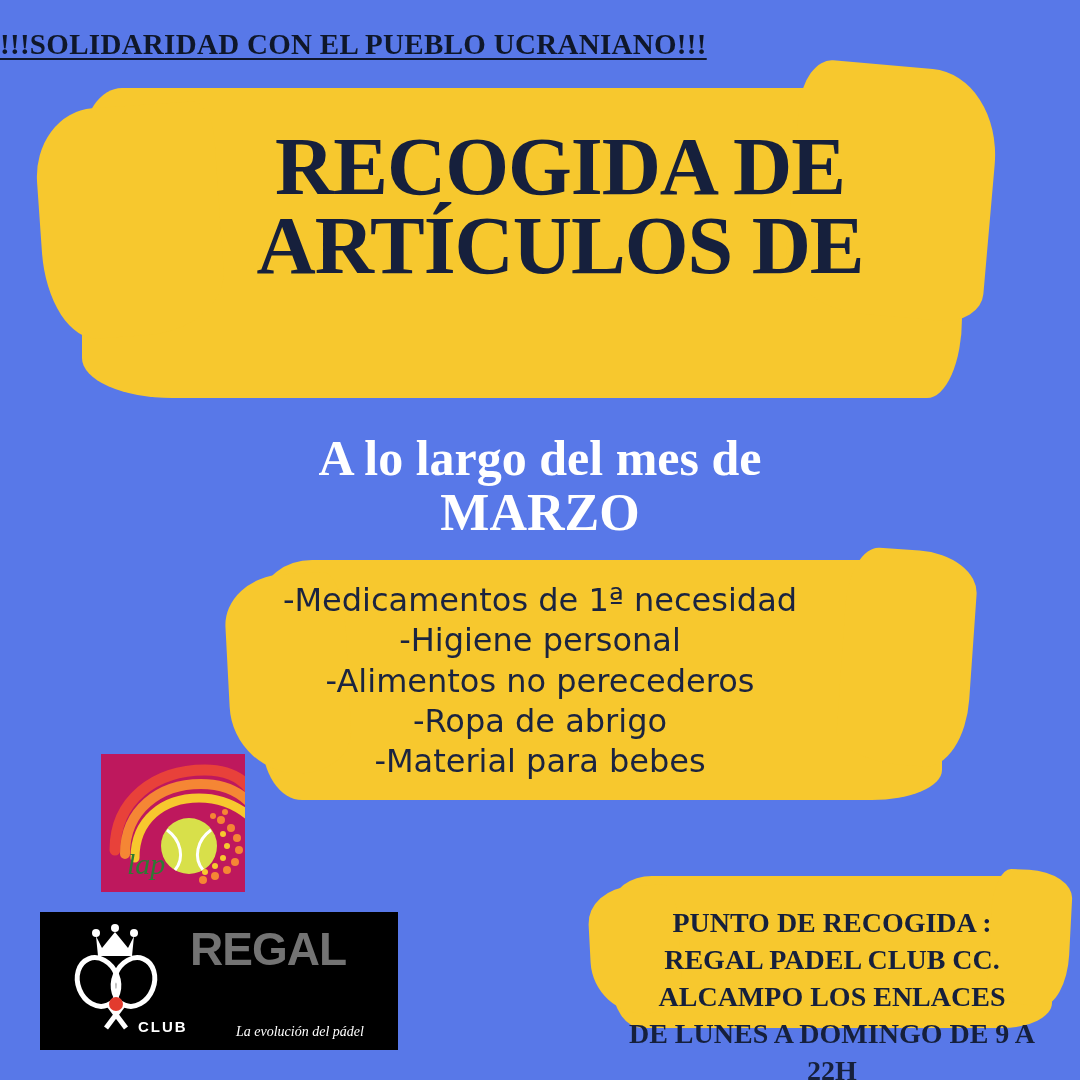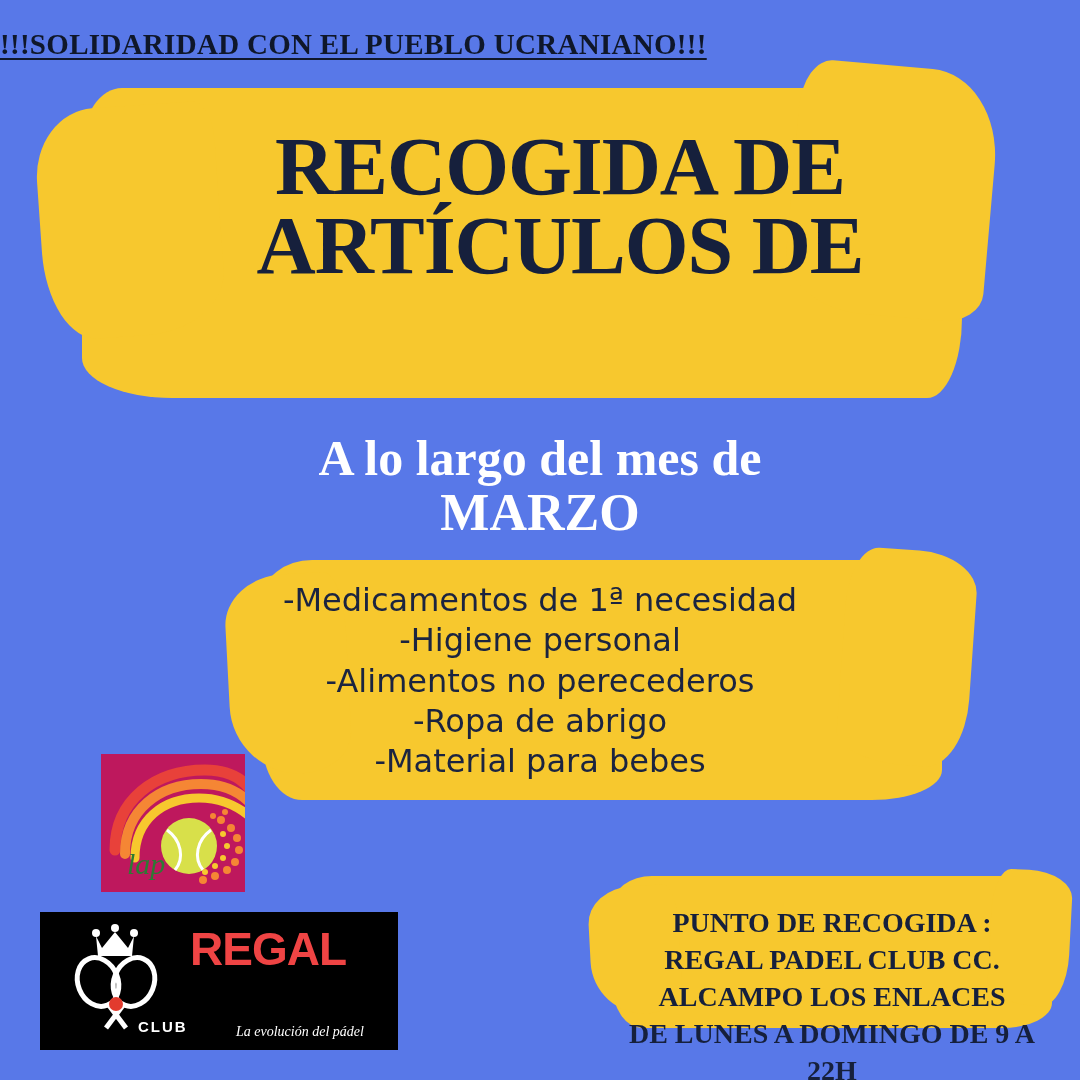--- a/index.html
+++ b/index.html
@@ -223,21 +223,21 @@
     left: 40px;
     width: 358px;
     height: 138px;
     background: #000000;
     overflow: hidden;
   }
   .regal-text {
     position: absolute;
     left: 150px;
     top: 14px;
-    color: #ef4444;
+    color: #737373;
     font-family: "Liberation Sans", sans-serif;
     font-weight: bold;
     font-size: 46px;
     line-height: 1.0;
     letter-spacing: -1px;
   }
   .regal-text .r2 { display: block; }
   .regal-tag {
     position: absolute;
     left: 196px;

